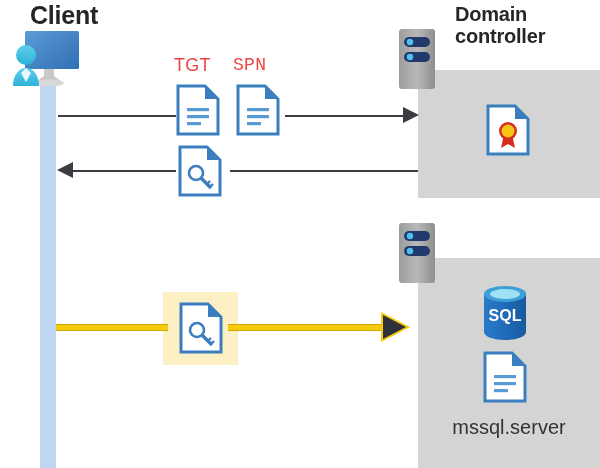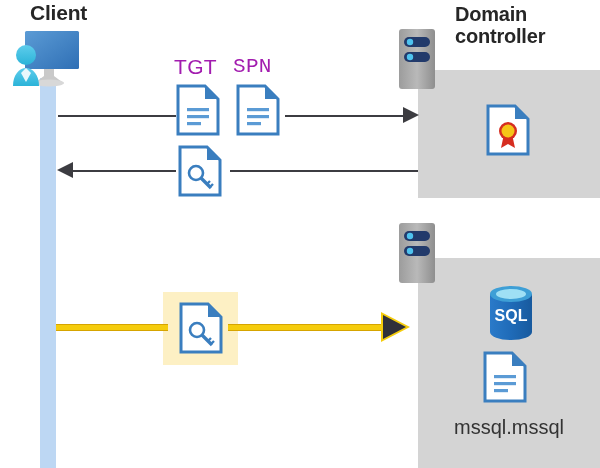--- a/index.html
+++ b/index.html
@@ -31,21 +31,21 @@
   
   .title {
     font-weight: bold;
     color: #262626;
     letter-spacing: -0.2px;
     line-height: 1.12;
   }
   #client-title {
     left: 30px;
     top: 1px;
-    font-size: 21px;
+    font-size: 25px;
   }
   #dc-title {
     left: 455px;
     top: 3px;
     font-size: 20px;
     text-align: left;
   }
   #linux-title {
     left: 453px;
     top: 226px;
@@ -141,28 +141,28 @@
   
   .doc-icon { width: 44px; height: 52px; }
   #tgt-doc { left: 176px; top: 84px; }
   #spn-doc { left: 236px; top: 84px; }
   #key-doc { left: 178px; top: 145px; }
   #key-doc-hl { left: 179px; top: 302px; }
   #keytab-doc { left: 483px; top: 351px; }
   #cert-doc { left: 486px; top: 104px; }
 
   .doc-label {
-    font-size: 21px;
-    color: #a21caf;
+    font-size: 18px;
+    color: #ef4444;
     letter-spacing: 0.3px;
   }
   #tgt-label { left: 174px; top: 55px; }
   #spn-label { left: 233px; top: 55px; font-family: Liberation Mono, monospace; }
 
-  #sql-icon { left: 481px; top: 285px; width: 48px; height: 56px; margin-left: 6px; }
+  #sql-icon { left: 481px; top: 285px; width: 48px; height: 56px; }
 
   #keytab-label {
     left: 418px;
     top: 416px;
     width: 182px;
     text-align: center;
     font-size: 20px;
     color: #333333;
   }
 
@@ -264,21 +264,21 @@
   <div class="abs doc-icon" id="keytab-doc">
     <svg viewBox="0 0 44 52" width="44" height="52" xmlns="http://www.w3.org/2000/svg">
       <path d="M2 2 h27 l13 13 v35 h-40 z" fill="#ffffff" stroke="#3a7ebf" stroke-width="3"></path>
       <path d="M29 2 l13 13 h-13 z" fill="#3a7ebf"></path>
       <rect x="11" y="24" width="22" height="3.2" fill="#5b9bd5"></rect>
       <rect x="11" y="31" width="22" height="3.2" fill="#5b9bd5"></rect>
       <rect x="11" y="38" width="14" height="3.2" fill="#5b9bd5"></rect>
     </svg>
   </div>
 
-  <div class="abs" id="keytab-label">mssql.mssql</div>
+  <div class="abs" id="keytab-label">mssql.server</div>
 
   <div class="abs gray-line" id="line1a"></div>
   <div class="abs gray-line" id="line1b"></div>
   <div class="abs" id="arrow1-head"></div>
 
   <div class="abs doc-label" id="tgt-label">TGT</div>
   <div class="abs doc-label" id="spn-label">SPN</div>
 
   <div class="abs doc-icon" id="tgt-doc">
     <svg viewBox="0 0 44 52" width="44" height="52" xmlns="http://www.w3.org/2000/svg">

